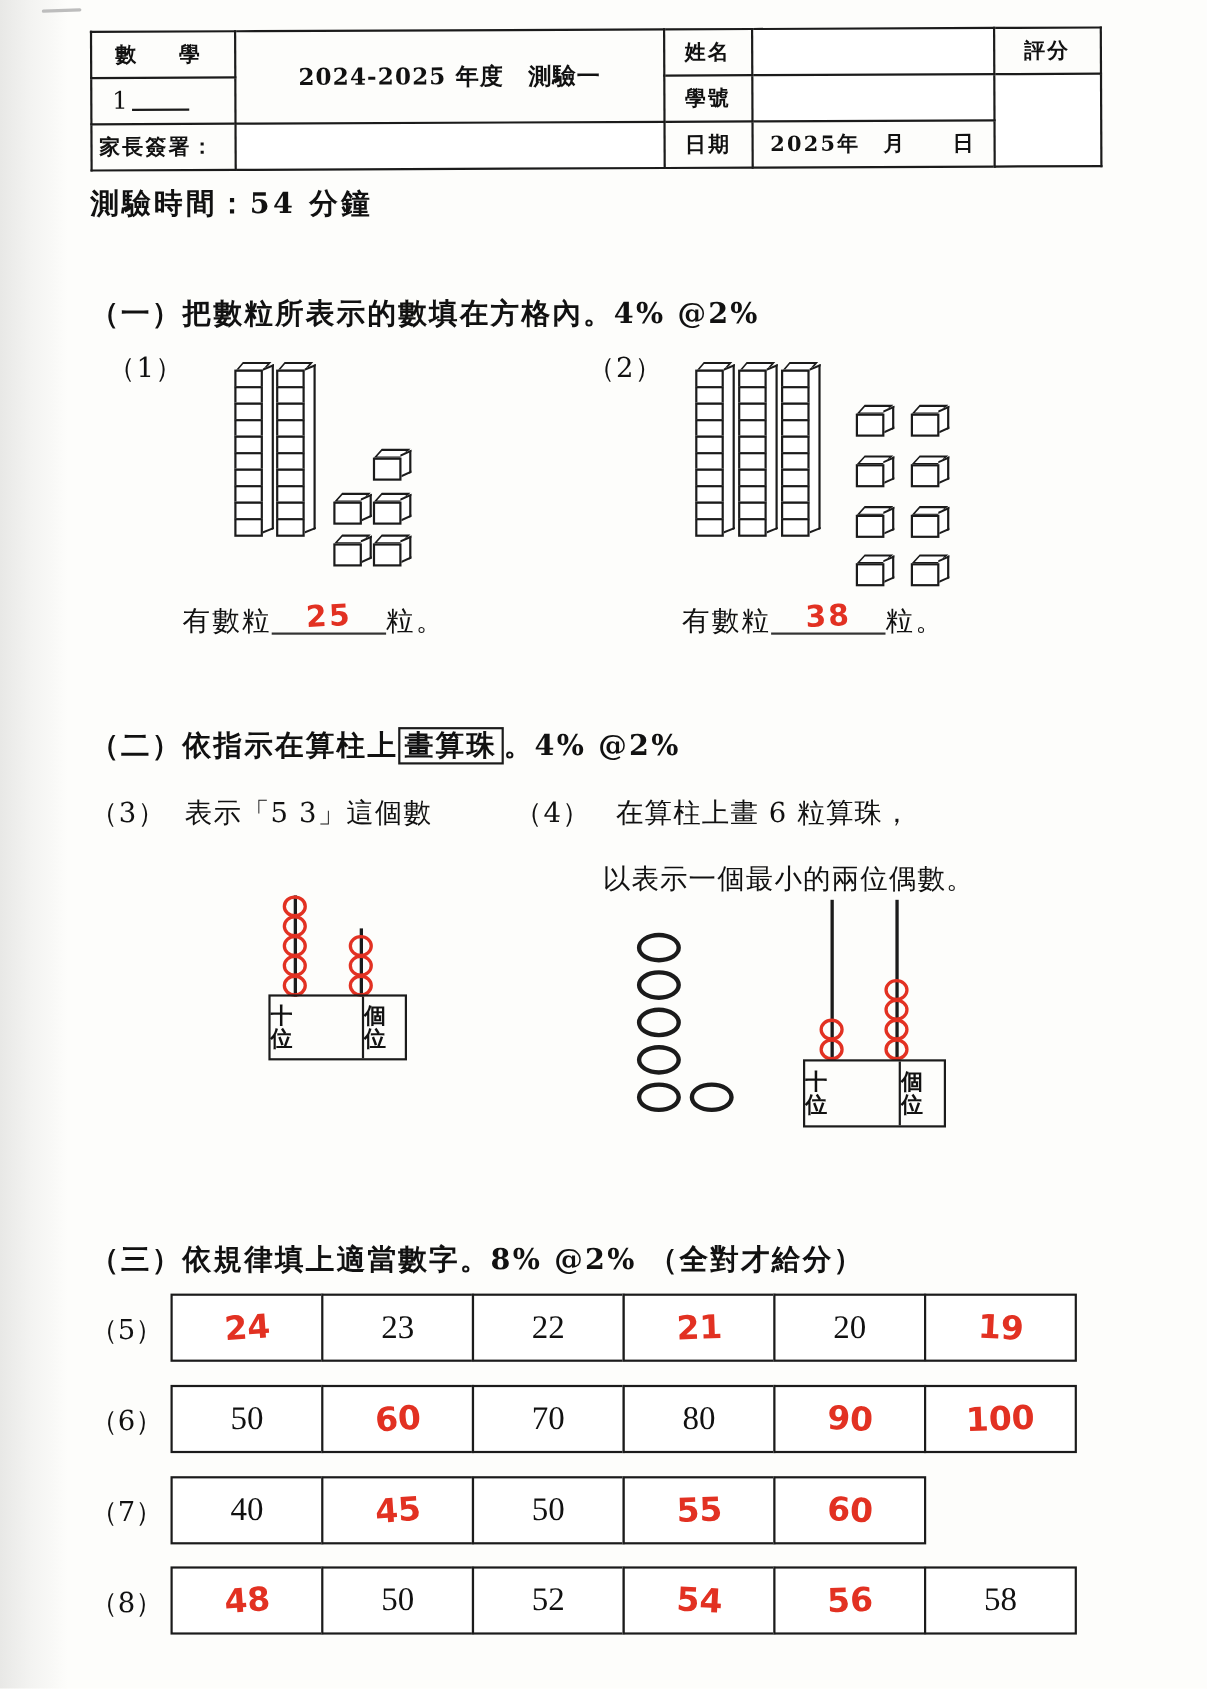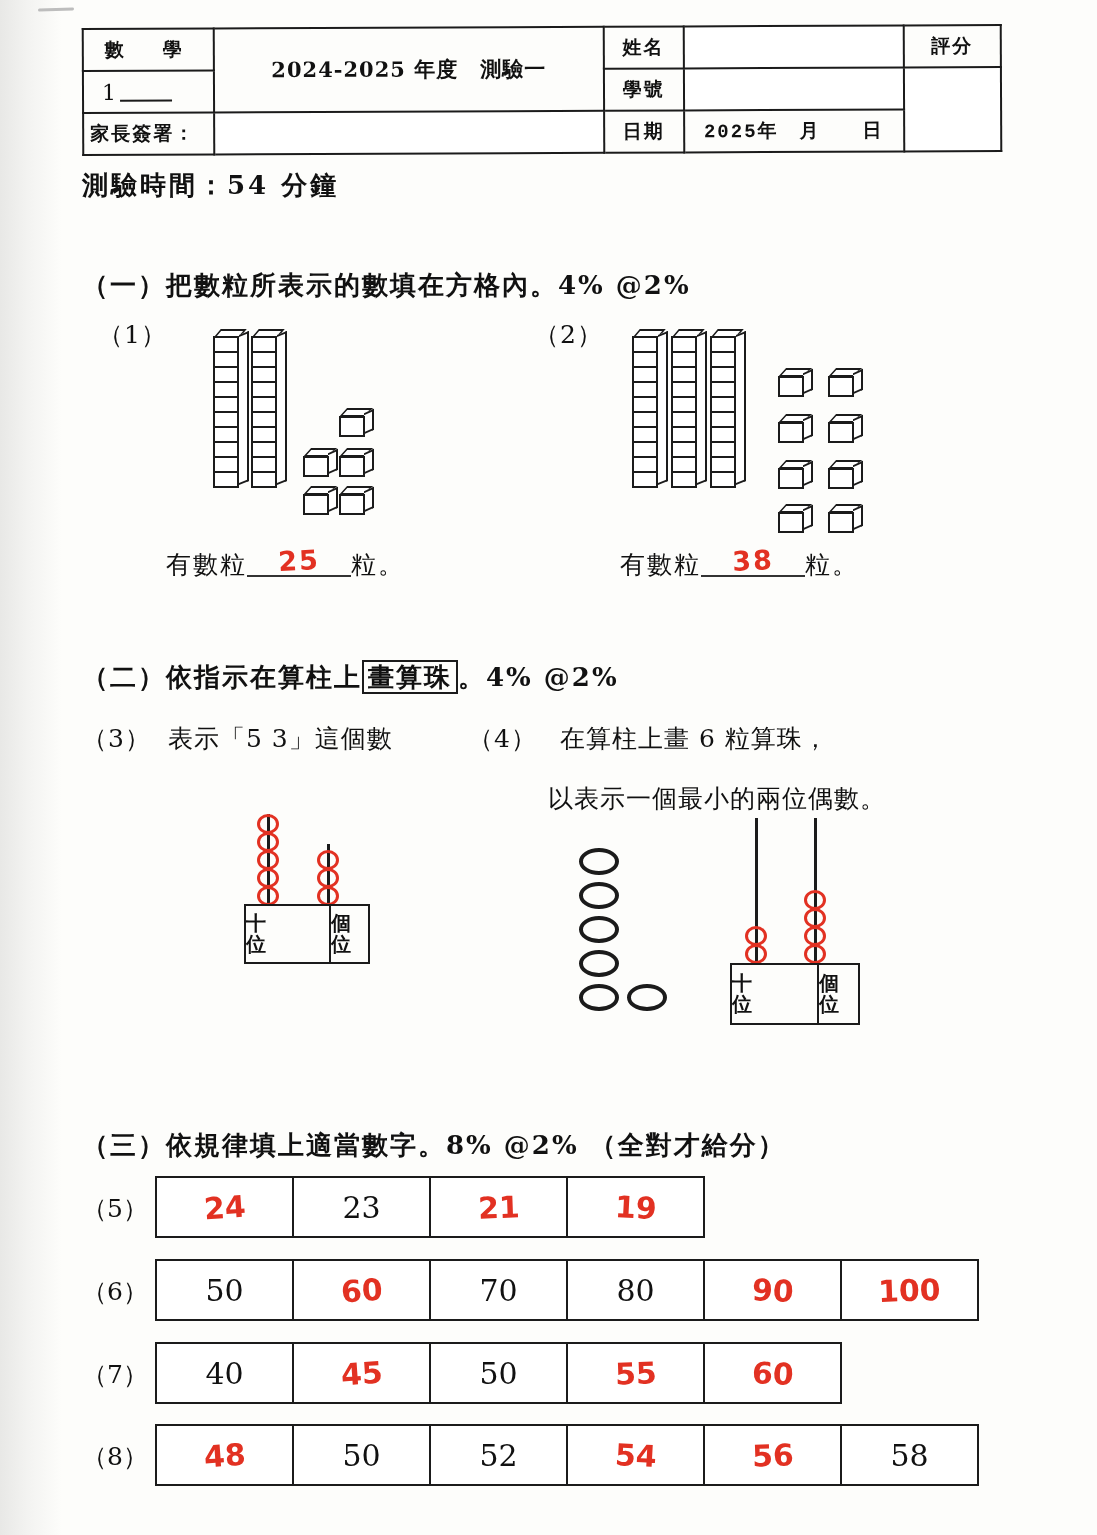--- a/index.html
+++ b/index.html
@@ -44,21 +44,21 @@
     padding:0 6px;
     letter-spacing:2px;
   }
   .hdr td.blank{background:#fff;}
   .hdr .subject{width:112px;letter-spacing:10px;}
   .hdr .gradecell{width:112px;text-align:left;padding-left:18px;font-weight:normal;}
   .grade-num{font-size:22px;font-family:"DejaVu Serif",serif;}
   .grade-line{display:inline-block;width:52px;border-bottom:2px solid #1b1b1b;height:16px;vertical-align:-2px;margin-left:2px;}
   .hdr .title{width:418px;font-size:21px;letter-spacing:1px;}
   .hdr .lbl{width:72px;}
-  .hdr .val{width:226px;font-family:Liberation Mono, monospace;}
+  .hdr .val{width:226px;}
   .hdr .score{width:92px;}
   .sign{font-size:16px;text-align:left !important;padding-left:6px !important;letter-spacing:0px;}
 
   .duration{
     position:absolute;left:82px;top:168px;
     font-size:26px;letter-spacing:3px;font-weight:600;
   }
 
   
   .sec{
@@ -159,20 +159,21 @@
     position:absolute;font-size:25px;
   }
   .seqcell{
     width:139px;height:62px;
     border:2px solid #1b1b1b;
     margin-left:-2px;
     display:flex;align-items:center;justify-content:center;
     font-size:30px;
     background:#fff;
     box-sizing:border-box;
+    font-family:Liberation Serif, serif;
   }
   .seqcell:first-child{margin-left:0;}
   .seqcell.filled{
     color:#e23122;
     font-family:"DejaVu Sans","Liberation Sans",sans-serif;
     font-size:30px;font-weight:600;
   }
   .tilt1{transform:rotate(-4deg);display:inline-block;}
   .tilt2{transform:rotate(3deg);display:inline-block;}
   .tilt3{transform:rotate(-2deg);display:inline-block;}
@@ -439,22 +440,28 @@
   <div class="sec" style="left:82px;top:1128px;">（三）依規律填上適當數字。8%  @2%  （全對才給分）</div>
 
   <div class="seqlab" style="left:82px;top:1192px;">（5）</div>
   <div class="seqrow" style="left:155px;top:1176px;">
     <div class="seqcell filled">
         <span class="tilt1">24</span>
       </div>
     <div class="seqcell">
         <span>23</span>
       </div>
+    <div class="seqcell">
+        <span>22</span>
+      </div>
     <div class="seqcell filled">
         <span class="tilt3">21</span>
+      </div>
+    <div class="seqcell">
+        <span>20</span>
       </div>
     <div class="seqcell filled">
         <span class="tilt2">19</span>
       </div>
   </div>
 
   <div class="seqlab" style="left:82px;top:1275px;">（6）</div>
   <div class="seqrow" style="left:155px;top:1259px;">
     <div class="seqcell">
         <span>50</span>

